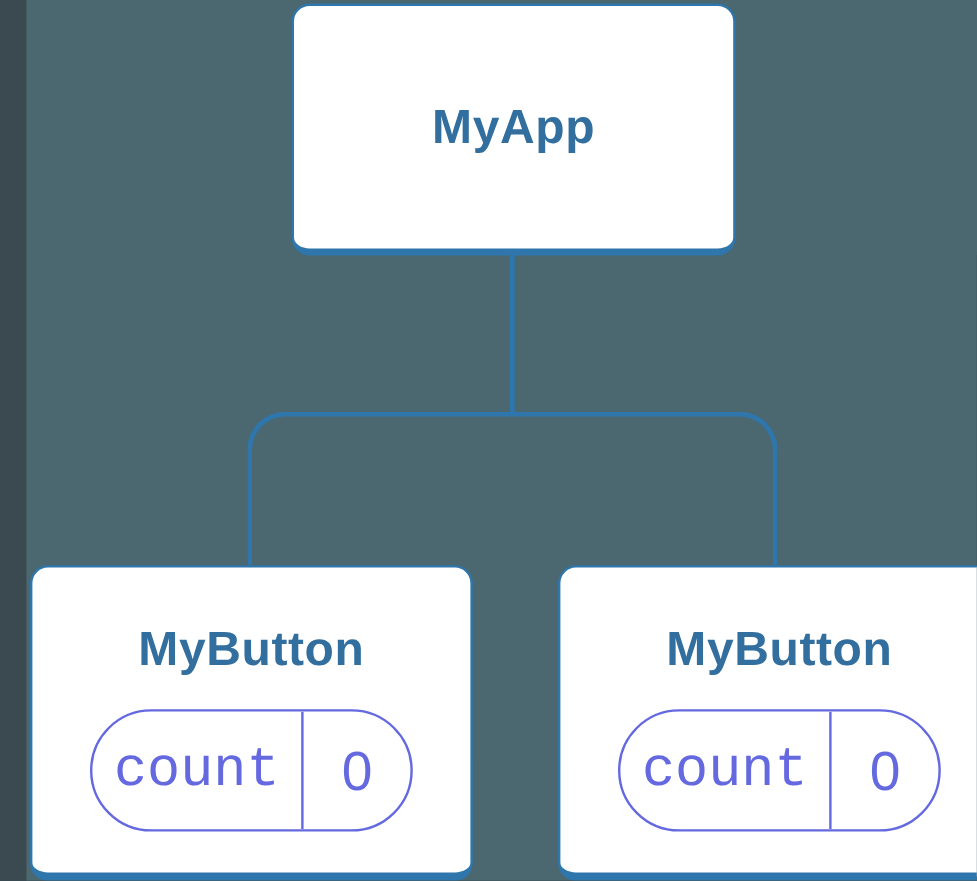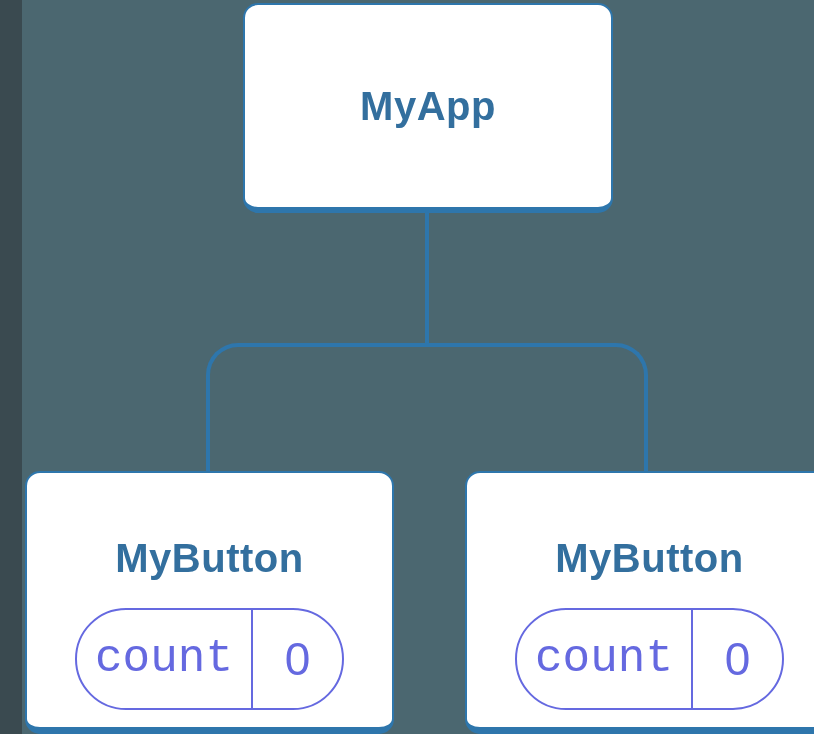--- a/index.html
+++ b/index.html
@@ -43,21 +43,20 @@
   .node {
     position: absolute;
     box-sizing: border-box;
     background: var(--c-node_fill, #FFFFFF);
     border: 2px solid var(--c-node_border, #2E76AC);
     border-bottom-width: 6px;
     border-radius: 15px;
     display: flex;
     flex-direction: column;
     align-items: center;
-    justify-content: center;
   }
   .node-root {
     left: 221px;
     top: 3px;
     width: 370px;
     height: 210px;
     justify-content: center;
   }
   .node-child {
     top: 471px;

